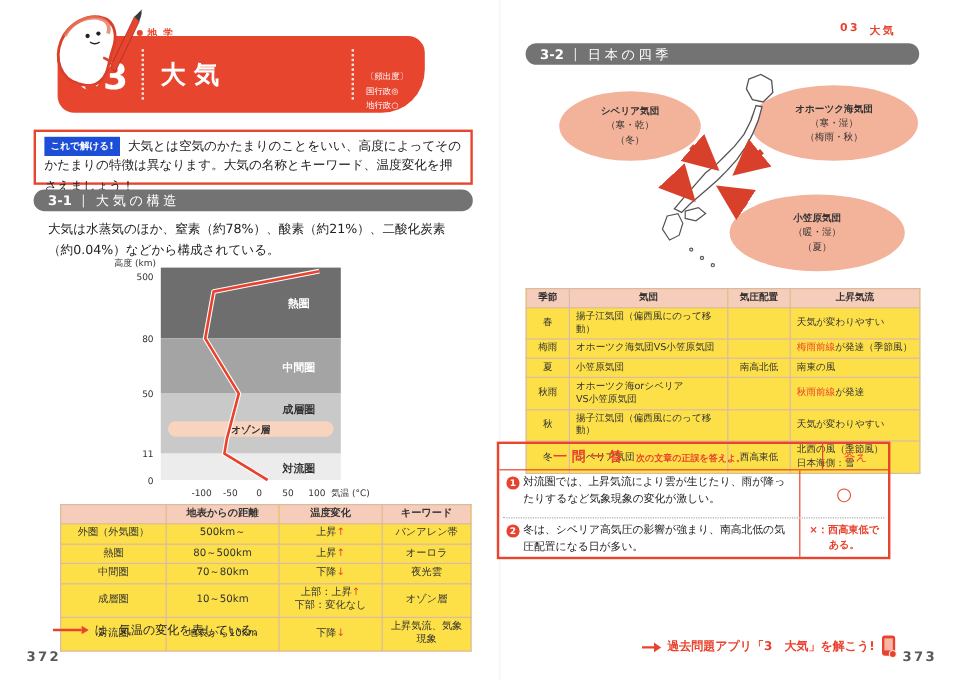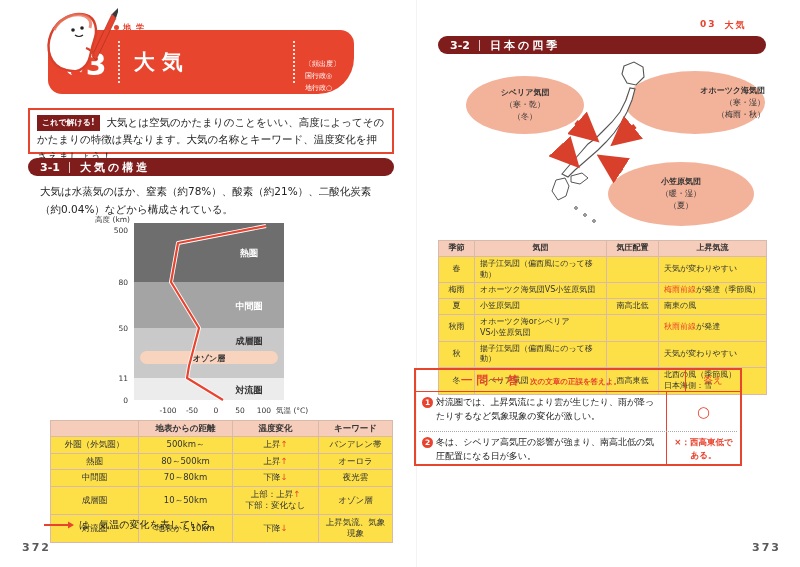--- a/index.html
+++ b/index.html
@@ -16,28 +16,28 @@
   .banner-num{font-size:30px;font-weight:bold;padding:4px 10px 0 16px;letter-spacing:1px;}
   .vdots{height:42px;border-left:2px dotted rgba(255,255,255,.85);}
   .banner-title{font-size:21px;font-weight:bold;letter-spacing:7px;padding-left:14px;}
   .banner-spacer{flex:1;}
   .freq{font-size:7px;line-height:1.7;padding:0 14px 0 10px;margin-top:42px;}
   .mascot{left:36px;top:4px;z-index:5;}
 
   
   .lead-box{left:28px;top:108px;width:366px;height:46px;border:2px solid #e8452f;box-sizing:border-box;
             padding:4px 7px;font-size:10.5px;line-height:1.55;background:#fff;}
-  .lead-label{display:inline-block;background:#7f1d1d;color:#fff;font-size:8px;font-weight:bold;
+  .lead-label{display:inline-block;background:#1d4ed8;color:#fff;font-size:8px;font-weight:bold;
               padding:2px 5px;margin-right:7px;vertical-align:1px;}
 
   
-  .section-bar{height:18px;background:#7f1d1d;border-radius:9px;display:flex;align-items:center;color:#fff;}
+  .section-bar{height:18px;background:#737373;border-radius:9px;display:flex;align-items:center;color:#fff;}
   .sec-num{font-size:11px;font-weight:bold;padding:0 9px 0 12px;}
   .sec-sep{height:11px;border-left:1px solid rgba(255,255,255,.75);}
-  .sec-title{font-size:11px;font-weight:bold;letter-spacing:3px;padding-left:10px;}
+  .sec-title{font-size:11px;font-weight:normal;letter-spacing:3px;padding-left:10px;}
   .bar-31{left:28px;top:158px;width:366px;}
   .bar-32{left:438px;top:36px;width:328px;}
 
   .body-text{left:40px;top:183px;width:352px;font-size:10.5px;line-height:1.7;}
 
   
   .data-table{border-collapse:collapse;table-layout:fixed;background:#fde047;}
   .data-table th{background:#f6cdbb;color:#9c4430;font-weight:bold;}
   .data-table th,.data-table td{border:1px solid #d9b9a9;padding:2px 3px;text-align:center;
       font-size:8.5px;line-height:1.35;color:#333;overflow:hidden;}
@@ -240,21 +240,21 @@
     <span class="sec-sep"></span>
     <span class="sec-title">日本の四季</span>
   </div>
 
   <div class="abs map-block">
     <div class="airmass" style="left:28px;top:18px;width:118px;height:58px;">
       <span class="am-name">シベリア気団</span>
       <span>（寒・乾）</span>
       <span>（冬）</span>
     </div>
-    <div class="airmass" style="left:187px;top:13px;width:140px;height:63px;align-items:flex-end;">
+    <div class="airmass" style="left:187px;top:13px;width:140px;height:63px;">
       <span class="am-name">オホーツク海気団</span>
       <span>（寒・湿）</span>
       <span>（梅雨・秋）</span>
     </div>
     <div class="airmass" style="left:170px;top:104px;width:146px;height:64px;">
       <span class="am-name">小笠原気団</span>
       <span>（暖・湿）</span>
       <span>（夏）</span>
     </div>
     <svg class="map-svg" width="328" height="178" viewBox="0 0 328 178">
@@ -354,20 +354,32 @@
       <div class="qa-q">
         <span class="qnum">2</span>
         <span>冬は、シベリア高気圧の影響が強まり、南高北低の気圧配置になる日が多い。</span>
       </div>
       <div class="qa-a">
           <span class="ans-text">×：西高東低である。</span>
         </div>
     </div>
   </div>
 
+  <div class="abs footer-right">
+    <svg width="16" height="11" viewBox="0 0 16 11">
+      <line x1="0" y1="5.5" x2="11" y2="5.5" stroke="#e8432e" stroke-width="2"></line>
+      <polygon points="10,1.5 16,5.5 10,9.5" fill="#e8432e"></polygon>
+    </svg>
+    <span class="footer-text">過去問題アプリ「3　大気」を解こう!</span>
+    <svg width="14" height="20" viewBox="0 0 14 20">
+      <rect x="1" y="0.5" width="11" height="17" rx="2.5" fill="#e8432e"></rect>
+      <rect x="3" y="3" width="7" height="10" fill="#f8b7a6"></rect>
+      <circle cx="10" cy="16" r="3" fill="#e8432e" stroke="#fff" stroke-width="0.8"></circle>
+    </svg>
+  </div>
 
   <div class="abs page-num pn-right">373</div>
 
   <div class="abs sb-tab">第5章</div>
   <div class="abs sb-vtext sb-cat">自然科学</div>
   <div class="abs sb-sep" style="top:318px;"></div>
   <div class="abs sb-vtext sb-item" style="top:324px;">生物</div>
   <div class="abs sb-sep strong" style="top:362px;"></div>
   <div class="abs sb-vtext sb-item active" style="top:368px;">地学</div>
   <div class="abs sb-sep" style="top:408px;"></div>

